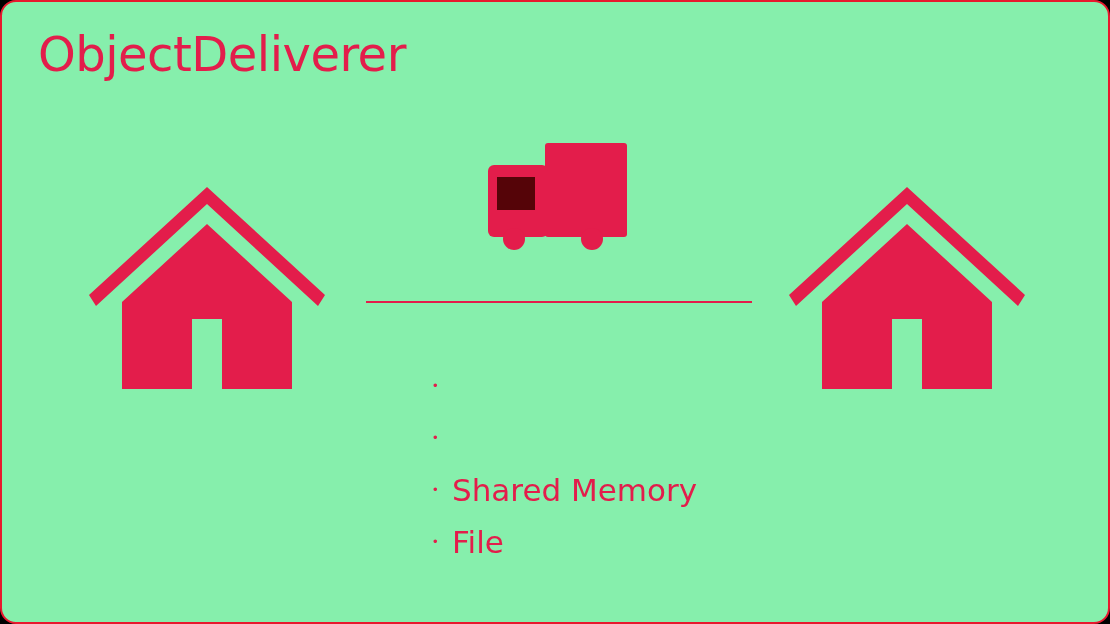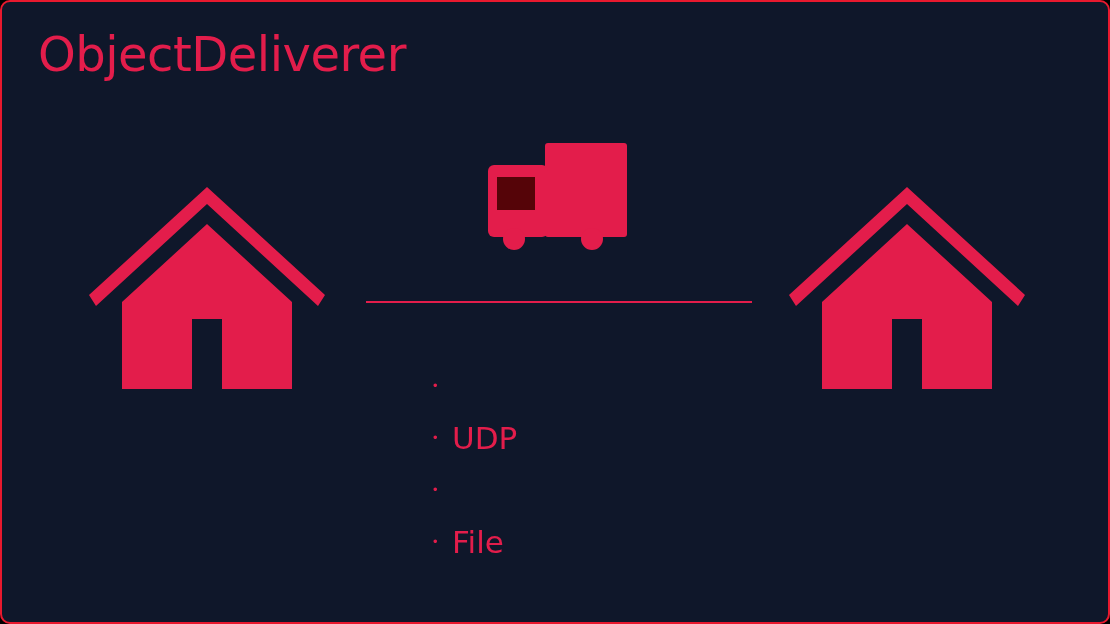--- a/index.html
+++ b/index.html
@@ -1,22 +1,22 @@
 <!DOCTYPE html>
 <html><head>
   <meta charset="utf-8">
   <style>
     html, body { margin: 0; padding: 0; background: #000; }
     body { width: 1110px; height: 624px; overflow: hidden; position: relative; }
     .slide {
       position: absolute; left: 0; top: 0;
       width: 1106px; height: 620px;
-      background: #0f172a;
+      background: #86efac;
       border: 2px solid #e8192e;
-      border-radius: 10px;
+      border-radius: 16px;
       overflow: hidden;
     }
     .title {
       position: absolute; left: 36px; top: 26px;
       font-family: "DejaVu Sans", sans-serif;
       font-size: 48px; color: #e31d4b;
       letter-spacing: -0.5px;
       line-height: 1.1;
     }
     svg.icon { position: absolute; overflow: visible; }
@@ -64,23 +64,23 @@
   </svg>
 
   <div class="divider"></div>
 
   <ul class="proto-list">
     <li>
       <span class="bullet">・</span>
     </li>
     <li>
       <span class="bullet">・</span>
-      <span>UDP</span>
     </li>
     <li>
       <span class="bullet">・</span>
+      <span>Shared Memory</span>
     </li>
     <li>
       <span class="bullet">・</span>
       <span>File</span>
     </li>
   </ul>
 </div>
 
 </body></html>

